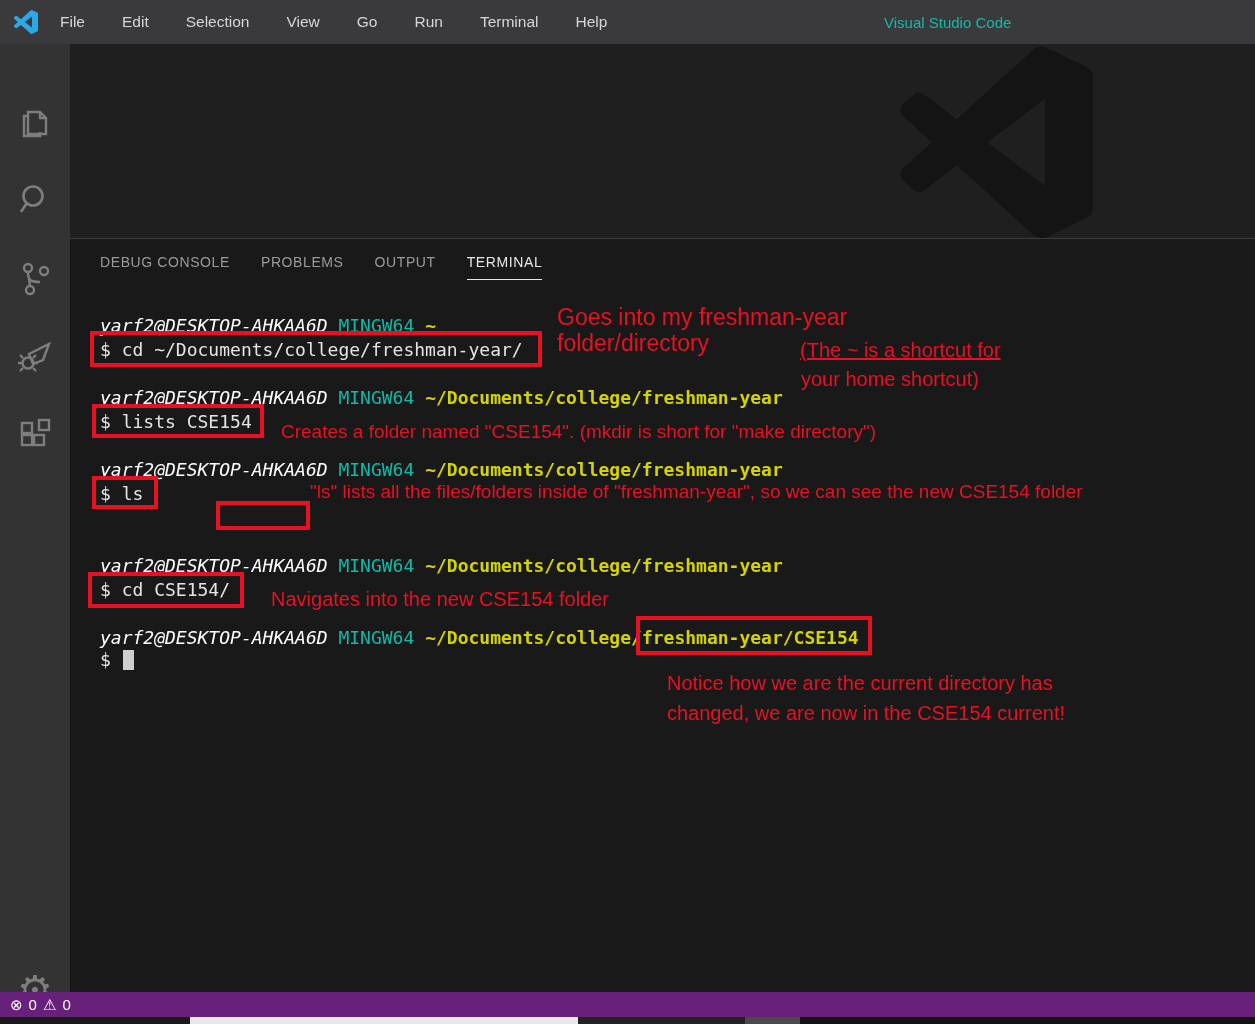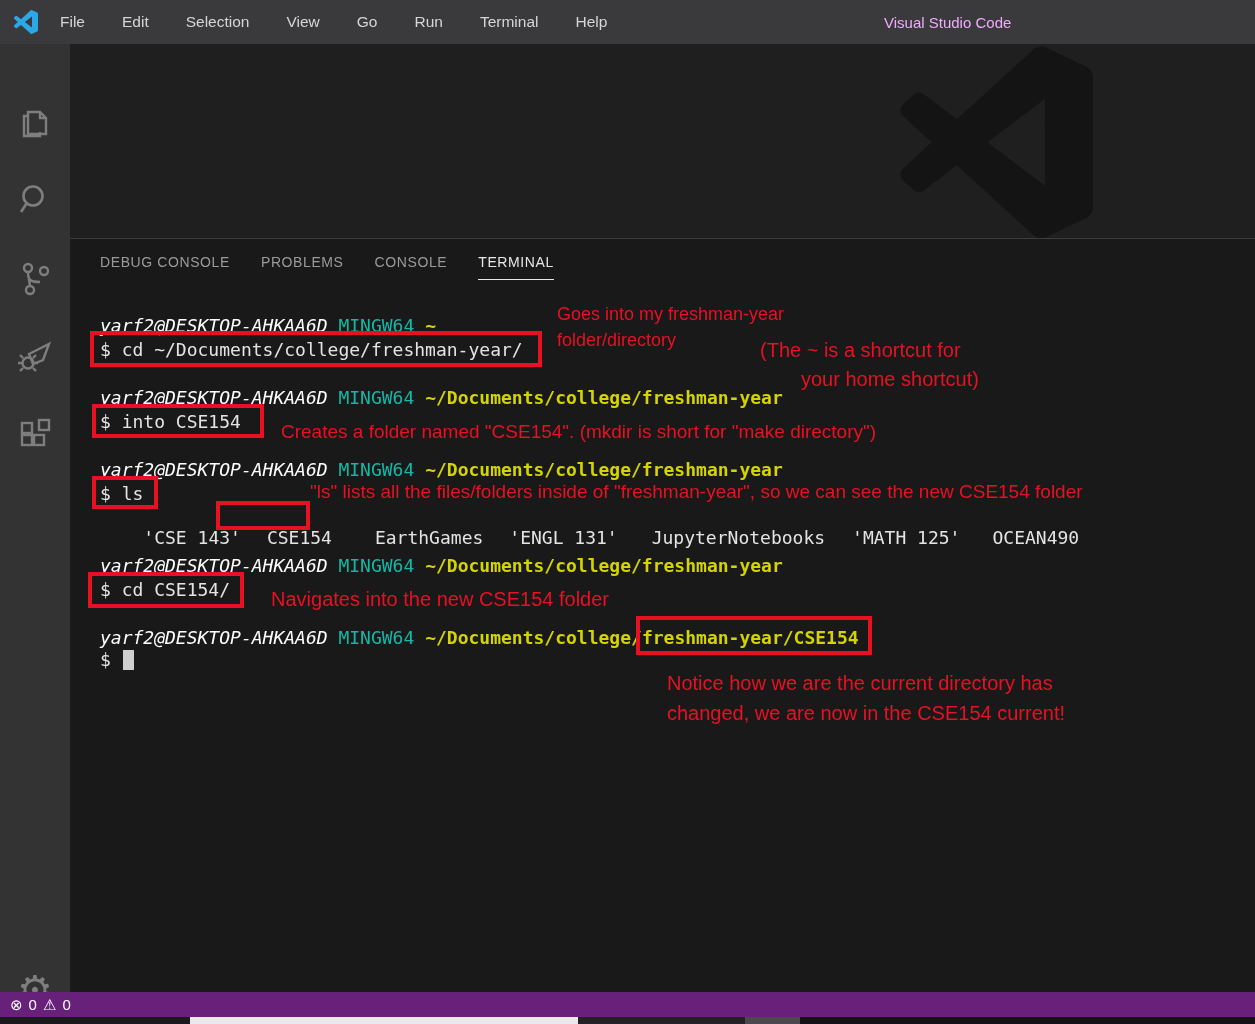--- a/index.html
+++ b/index.html
@@ -7,21 +7,21 @@
               font-family:"Liberation Sans", sans-serif; }
   .stage { position:relative; width:1255px; height:904px; background:#1f1f1f; }
 
   
   .titlebar { position:absolute; left:0; top:0; width:1255px; height:44px;
               background:#3a3a3c; display:flex; align-items:center; }
   .tb-logo { width:24px; height:24px; margin-left:14px; margin-right:22px; flex:0 0 auto; }
   .menu { display:flex; gap:37px; color:#d6d6d6; font-size:15.5px; }
   .menu-item { cursor:default; }
   .tb-title { position:absolute; left:884px; top:0; height:44px; display:flex;
-              align-items:center; color:#f0abfc; font-size:15px; }
+              align-items:center; color:#14b8a6; font-size:15px; }
 
   
   .activitybar { position:absolute; left:0; top:44px; width:70px; height:948px;
                  background:#333333; }
   .ab-icon { position:absolute; left:15px; width:40px; height:40px; color:#7e7e7e; }
   .ab-icon svg { width:40px; height:40px; display:block; }
   .gear { position:absolute; left:13px; top:924px; width:44px; height:44px; color:#7e7e7e;
           font-size:40px; line-height:44px; text-align:center; }
 
   
@@ -52,26 +52,26 @@
   .rbox { position:absolute; border:4px solid #e81123; pointer-events:none; }
   #box1 { left:90px;  top:331px; width:452px; height:36px; }
   #box2 { left:92px;  top:404px; width:172px; height:34px; }
   #box3 { left:92px;  top:476px; width:66px;  height:33px; }
   #box4 { left:216px; top:501px; width:94px;  height:29px; }
   #box5 { left:88px;  top:572px; width:156px; height:36px; }
   #box6 { left:636px; top:616px; width:236px; height:39px; }
 
   
   .ann { position:absolute; color:#e81123; white-space:pre; }
-  .ann-big { font-size:18px; }
+  .ann-big { font-size:23px; }
   .ann-med { font-size:20px; }
   .ann-sm  { font-size:19px; }
   #a1  { left:557px; top:304px; }
   #a1b { left:557px; top:330px; }
-  #a2  { left:760px; top:339px; }
+  #a2  { left:800px; top:339px;text-decoration:underline; }
   #a2b { left:801px; top:368px; }
   #a3  { left:281px; top:421px; }
   #a4  { left:310px; top:481px; }
   #a5  { left:271px; top:588px; }
   #a6  { left:667px; top:672px; }
   #a6b { left:667px; top:702px; }
 
   
   .statusbar { position:absolute; left:0; top:992px; width:1255px; height:25px;
                background:#68217a; color:#ffffff; display:flex; align-items:center;
@@ -152,35 +152,32 @@
   <div class="editor">
     <svg class="watermark" viewBox="0 0 100 100">
       <path fill="#141414" fill-rule="evenodd" d="M96.46 10.80 75.82 0.86a6.23 6.23 0 0 0-7.11 1.21L29.13 38.17 11.91 25.10a4.17 4.17 0 0 0-5.33.24L1.07 30.35a4.18 4.18 0 0 0 0 6.17L16 50.15 1.07 63.78a4.18 4.18 0 0 0 0 6.17l5.51 5.01a4.17 4.17 0 0 0 5.33.24l17.22-13.07 39.58 36.11a6.22 6.22 0 0 0 7.11 1.21l20.64-9.93A6.25 6.25 0 0 0 100 83.9V16.42a6.25 6.25 0 0 0-3.54-5.62ZM75.01 72.83 44.98 50.15 75.01 27.47Z"></path>
     </svg>
   </div>
 
   <div class="panel"></div>
   <div class="tabs">
     <div class="tab">DEBUG CONSOLE</div>
     <div class="tab">PROBLEMS</div>
-    <div class="tab">CONSOLE</div>
+    <div class="tab">OUTPUT</div>
     <div class="tab active">TERMINAL</div>
   </div>
 
   <div class="tline" style="top:316px"><span class="tg">yarf2@DESKTOP-AHKAA6D</span><span> </span><span class="tp">MINGW64</span><span> </span><span class="ty">~</span></div>
   <div class="tline tw" style="top:340px">$ cd ~/Documents/college/freshman-year/</div>
 
   <div class="tline" style="top:388px"><span class="tg">yarf2@DESKTOP-AHKAA6D</span><span> </span><span class="tp">MINGW64</span><span> </span><span class="ty">~/Documents/college/freshman-year</span></div>
-  <div class="tline tw" style="top:412px">$ into CSE154</div>
+  <div class="tline tw" style="top:412px">$ lists CSE154</div>
 
   <div class="tline" style="top:460px"><span class="tg">yarf2@DESKTOP-AHKAA6D</span><span> </span><span class="tp">MINGW64</span><span> </span><span class="ty">~/Documents/college/freshman-year</span></div>
   <div class="tline tw" style="top:484px">$ ls</div>
-  <div class="tline tw lsout" style="top:508px">
-    <span style="margin-right:26px">'CSE 143'</span><span style="margin-right:43px">CSE154</span><span style="margin-right:26px">EarthGames</span><span style="margin-right:34px">'ENGL 131'</span><span style="margin-right:27px">JupyterNotebooks</span><span style="margin-right:32px">'MATH 125'</span><span>OCEAN490</span>
-  </div>
 
   <div class="tline" style="top:556px"><span class="tg">yarf2@DESKTOP-AHKAA6D</span><span> </span><span class="tp">MINGW64</span><span> </span><span class="ty">~/Documents/college/freshman-year</span></div>
   <div class="tline tw" style="top:580px">$ cd CSE154/</div>
 
   <div class="tline" style="top:628px"><span class="tg">yarf2@DESKTOP-AHKAA6D</span><span> </span><span class="tp">MINGW64</span><span> </span><span class="ty">~/Documents/college/</span><span class="ty">freshman-year/CSE154</span></div>
   <div class="tline tw" style="top:650px"><span>$</span><span class="cursor"></span></div>
 
   <div class="rbox" id="box1"></div>
   <div class="rbox" id="box2"></div>
   <div class="rbox" id="box3"></div>

